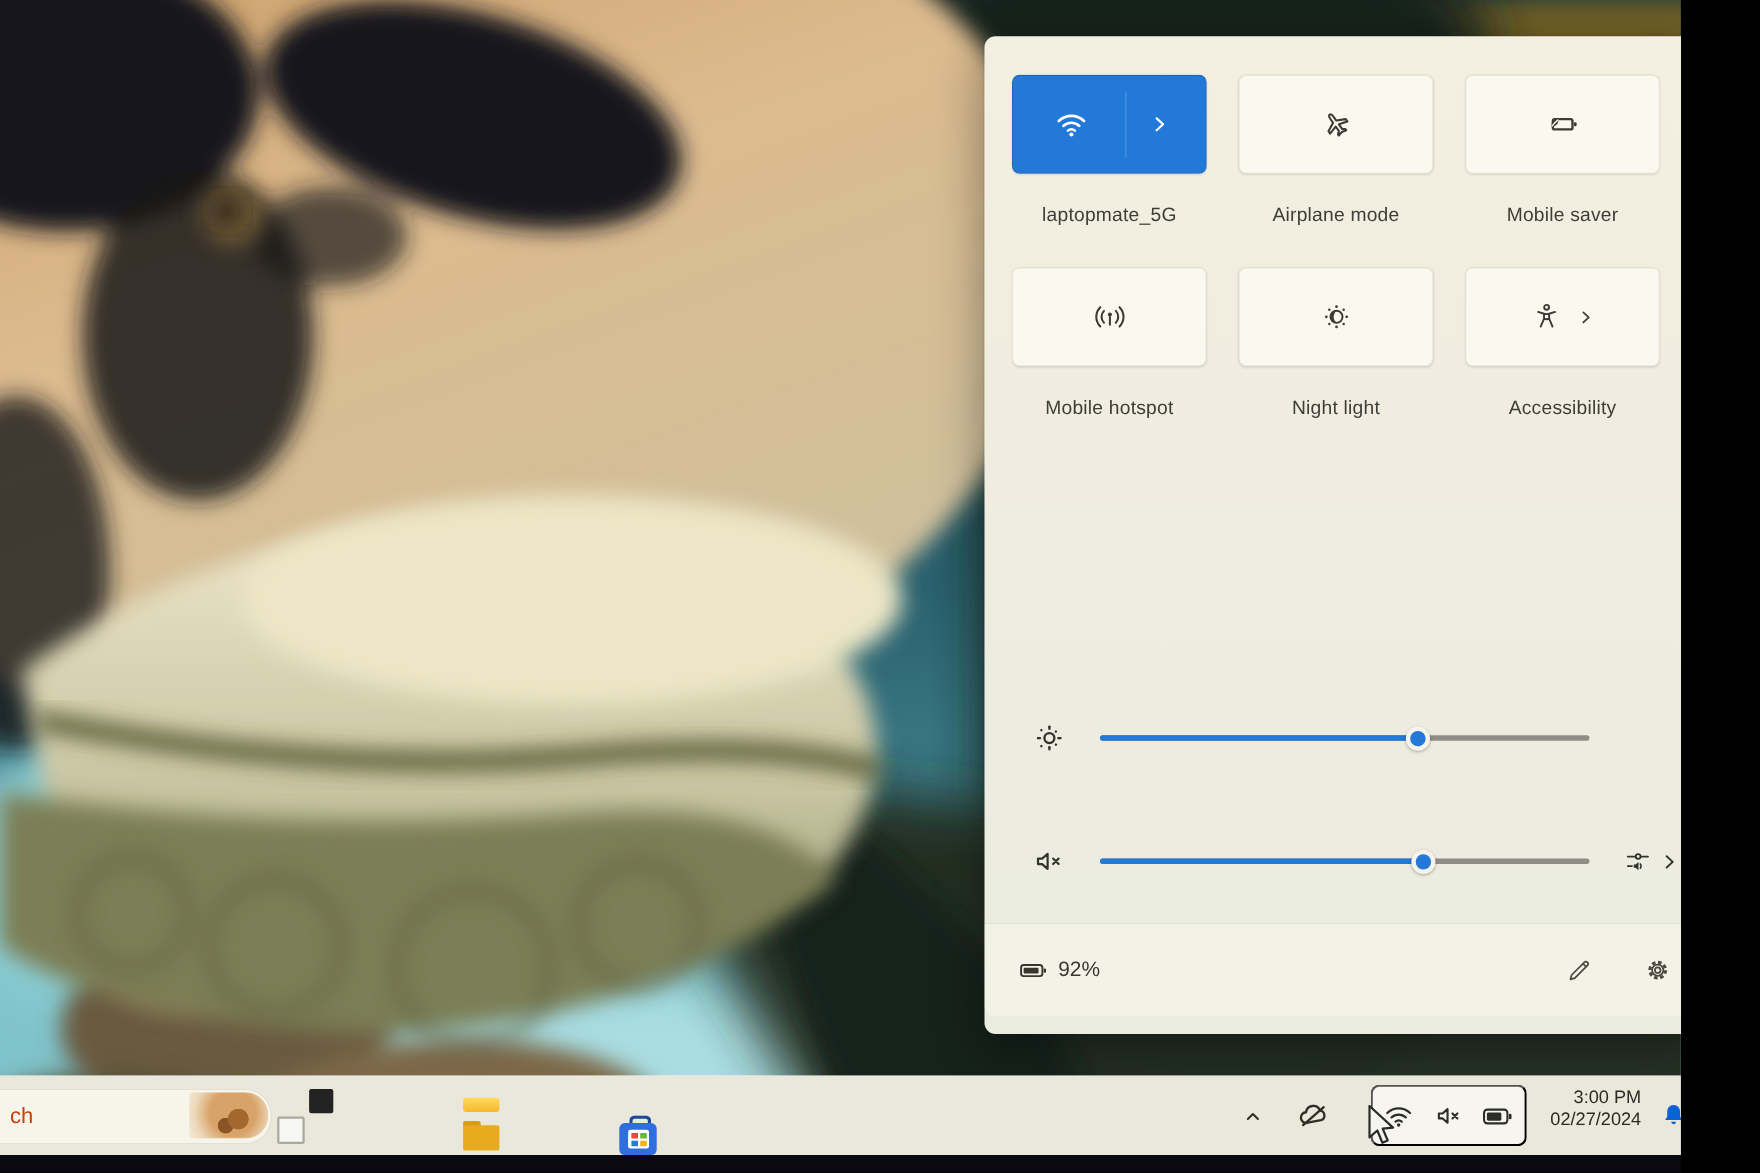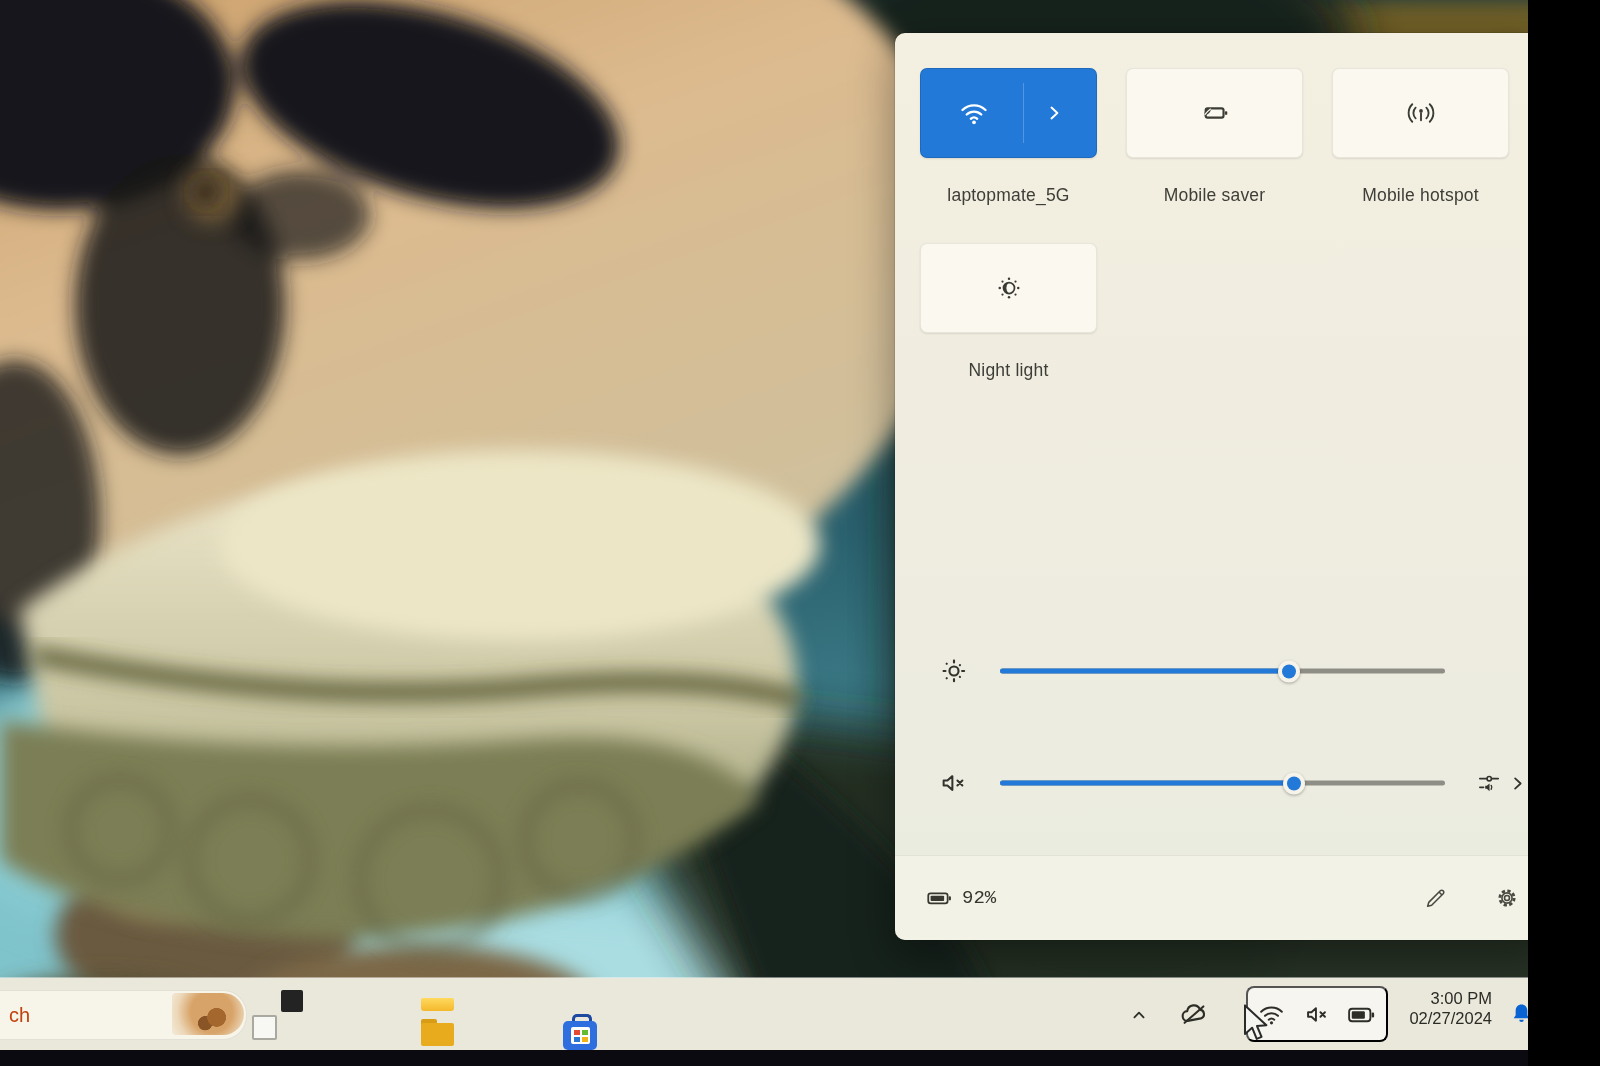--- a/index.html
+++ b/index.html
@@ -35,24 +35,24 @@
     border-radius:3px;background:var(--muted-gray,#8e8e86);cursor:pointer;}
   .fill{position:absolute;left:0;top:0;height:100%;background:var(--accent,#2279d8);
     border-radius:3px;}
   .thumb{position:absolute;right:-11px;top:50%;transform:translate(0,-50%);width:22px;height:22px;
     border-radius:50%;background:#f6f4ea;box-shadow:0 1px 3px rgba(0,0,0,.3);}
   .thumb::after{content:"";position:absolute;left:4px;top:4px;width:14px;height:14px;
     border-radius:50%;background:var(--accent,#2279d8);}
   .vol-extra{position:absolute;right:-4px;top:50%;transform:translateY(-50%);
     display:flex;align-items:center;gap:6px;color:#33332e;}
   
-  .qs-footer{position:absolute;left:0;right:0;bottom:0;height:85px;
+  .qs-footer{position:absolute;left:0;right:0;bottom:16px;height:85px;
     border-top:1px solid rgba(0,0,0,.07);background:rgba(252,250,240,.45);
     border-radius:0 0 10px 10px;display:flex;align-items:center;
-    justify-content:space-between;padding:0 28px 0 30px;box-sizing:border-box;font-family:Liberation Mono, monospace;}
+    justify-content:space-between;padding:0 28px 0 30px;box-sizing:border-box;}
   .batt{display:flex;align-items:center;gap:9px;font-size:19px;color:#37372f;cursor:default;}
   .factions{display:flex;align-items:center;gap:46px;}
   .ibtn{background:none;border:none;padding:0;color:#4a4a42;cursor:pointer;
     display:flex;align-items:center;}
   
   .taskbar{position:absolute;left:0;bottom:16px;width:100%;height:72px;
     background:var(--taskbar-bg,#eae8db);box-shadow:0 -1px 0 rgba(255,255,255,.45);}
   .search-pill{position:absolute;left:-150px;top:12px;width:395px;height:48px;
     background:#f7f5ea;border:1px solid rgba(0,0,0,.08);border-radius:24px;
     display:flex;align-items:center;cursor:pointer;}
@@ -221,20 +221,30 @@
           <span class="tchev">
             <svg width="20" height="20" viewBox="0 0 24 24" fill="none" stroke="currentColor" stroke-width="2.4" stroke-linecap="round" stroke-linejoin="round">
               <path d="M9 5.5 L16 12 L9 18.5"></path>
             </svg>
           </span>
         </button>
         <div class="tlabel">laptopmate_5G</div>
       </div>
 
 
+      <div class="cell">
+        <button class="tile">
+          <span class="ticon">
+            <svg width="30" height="30" viewBox="0 0 24 24" fill="none" stroke="currentColor" stroke-width="1.5" stroke-linejoin="round" transform="rotate(-35)">
+              <path d="M12 3.4 c.9 0 1.4 1.2 1.4 2.7 v3.6 l6.3 3.1 v2.1 l-6.3 -1.9 v4.1 l1.9 1.5 v1.1 l-3.3 -0.9 -3.3 0.9 v-1.1 l1.9 -1.5 v-4.1 l-6.3 1.9 v-2.1 l6.3 -3.1 V6.1 c0 -1.5 .5 -2.7 1.4 -2.7 z"></path>
+            </svg>
+          </span>
+        </button>
+        <div class="tlabel">Airplane mode</div>
+      </div>
 
       <div class="cell">
         <button class="tile">
           <span class="ticon">
             <svg width="32" height="32" viewBox="0 0 24 24" fill="none" stroke="currentColor" stroke-width="1.6">
               <rect x="5" y="8.5" width="13.4" height="7" rx="1.4"></rect>
               <rect x="19.4" y="10.6" width="1.8" height="2.8" rx="0.7" fill="currentColor" stroke="none"></rect>
               <path d="M8.6 8.2 C5.6 8.6 3.8 10.6 4.1 13.6 C7.2 13.4 8.8 11.5 9 8.5 Z" fill="currentColor" stroke="none"></path>
               <path d="M4.2 13.4 Q6.4 10.6 8.8 8.8" stroke="#faf8ee" stroke-width="0.9"></path>
             </svg>
@@ -274,20 +284,37 @@
                   <circle cx="17.2" cy="6.8" r="0.9"></circle>
                 <circle cx="6.8" cy="17.2" r="0.9"></circle>
                   <circle cx="17.2" cy="17.2" r="0.9"></circle>
               </g>
             </svg>
           </span>
         </button>
         <div class="tlabel">Night light</div>
       </div>
 
+      <div class="cell">
+        <button class="tile pair">
+          <span class="ticon">
+            <svg width="28" height="28" viewBox="0 0 24 24" fill="none" stroke="currentColor" stroke-width="1.5" stroke-linecap="round" stroke-linejoin="round">
+              <circle cx="12" cy="4.6" r="1.9"></circle>
+              <path d="M5.4 8.2 L10 9.6 L10 13.5 L7.4 19.6 M18.6 8.2 L14 9.6 L14 13.5 L16.6 19.6
+                       M10 9.6 Q12 10.2 14 9.6 M10 13.5 Q12 14.4 14 13.5"></path>
+            </svg>
+          </span>
+          <span class="tchev">
+            <svg width="17" height="17" viewBox="0 0 24 24" fill="none" stroke="currentColor" stroke-width="2.2" stroke-linecap="round" stroke-linejoin="round">
+              <path d="M9 5.5 L16 12 L9 18.5"></path>
+            </svg>
+          </span>
+        </button>
+        <div class="tlabel">Accessibility</div>
+      </div>
     </div>
 
     <div class="srow" style="top:610px">
       <span class="sicon">
         <svg width="32" height="32" viewBox="0 0 24 24" fill="none" stroke="currentColor" stroke-width="1.6" stroke-linecap="round">
           <circle cx="12" cy="12" r="3.4"></circle>
           <path d="M12 4.2 V5.8 M12 18.2 V19.8 M4.2 12 H5.8 M18.2 12 H19.8
                    M6.5 6.5 L7.6 7.6 M16.4 16.4 L17.5 17.5 M6.5 17.5 L7.6 16.4 M16.4 7.6 L17.5 6.5" stroke-dasharray="0.1 2.2"></path>
           <path d="M12 4.4 V5.6 M12 18.4 V19.6 M4.4 12 H5.6 M18.4 12 H19.6"></path>
         </svg>

